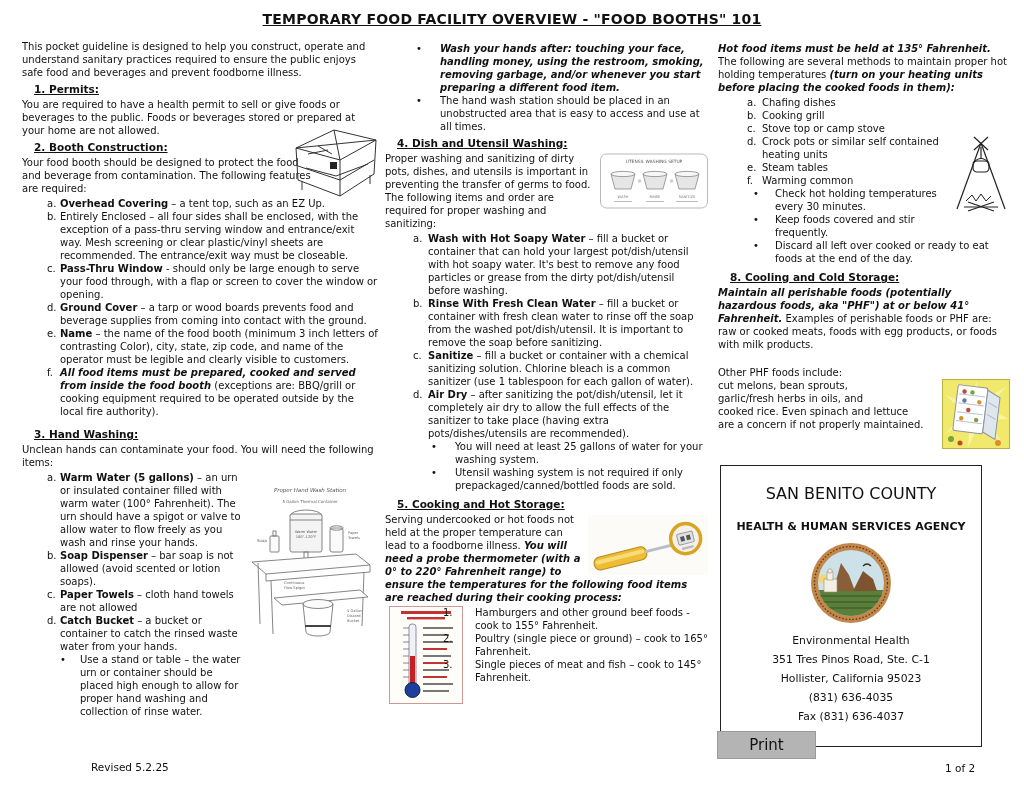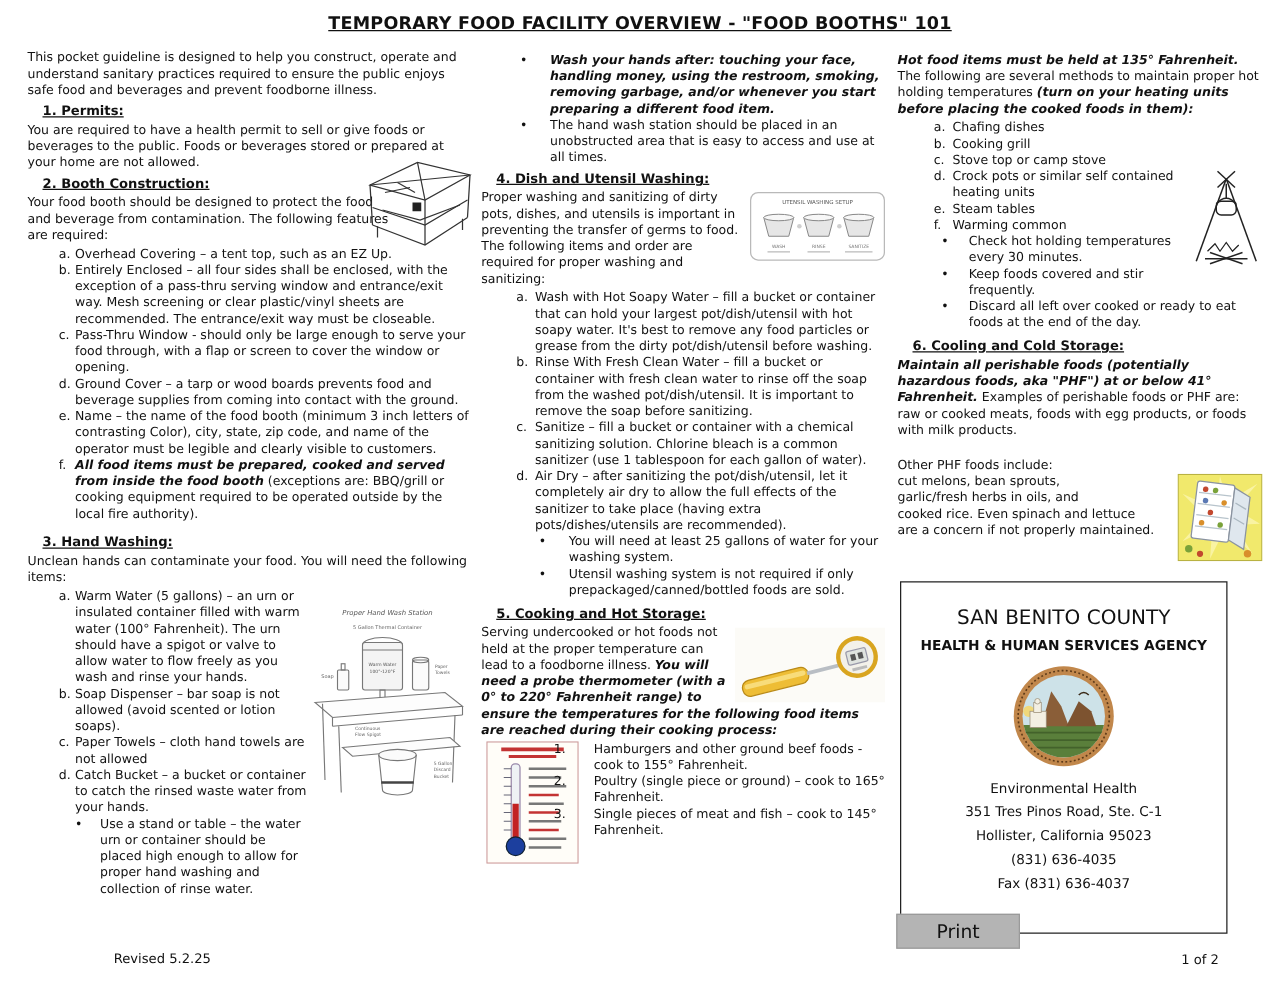--- a/index.html
+++ b/index.html
@@ -12,21 +12,21 @@
   .title{position:absolute;top:11px;left:0;width:100%;text-align:center;
     font-size:14px;font-weight:bold;line-height:17px;}
   .title span{text-decoration:underline;letter-spacing:.2px;}
   .col{position:absolute;}
   #col-left{left:22px;top:40px;width:356px;}
   #col-mid{left:385px;top:42px;width:323px;}
   #col-right{left:718px;top:42px;width:292px;}
   p,.h,.li,.sub{margin:0;}
   p{margin-bottom:2px;}
   .h{font-weight:bold;text-decoration:underline;font-size:10.5px;margin:4px 12px 2px;}
-  .b{font-weight:normal;margin-top:40px;}
+  .b{font-weight:bold;margin-top:40px;}
   .bi{font-weight:bold;font-style:italic;}
   .m{display:inline-block;}
   .li{padding-left:38px;text-indent:-13px;}
   .li .m{width:13px;text-indent:0;}
   #col-mid .li{padding-left:43px;text-indent:-15px;}
   #col-mid .li .m{width:15px;}
   #col-right .li{padding-left:44px;text-indent:-15px;}
   #col-right .li .m{width:15px;}
   .bullet{padding-left:55px;text-indent:-12px;}
   .bullet .m{width:12px;}
@@ -43,21 +43,21 @@
   .prelines{white-space:pre-line;}
   .float-r{float:right;}
   .float-l{float:left;}
   .abs{position:absolute;}
   svg{display:block;}
   .float-r svg,.float-l svg{display:block;}
   
   #agency-box{position:absolute;left:720px;top:465px;width:262px;height:282px;
     border:1.6px solid #222;background:#fff;text-align:center;box-sizing:border-box;padding-top:20px;}
   #agency-name{font-weight:normal;font-size:16px;line-height:16px;}
-  #agency-subname{font-weight:bold;font-size:11px;line-height:14px;margin-top:8px;}
+  #agency-subname{font-weight:bold;font-size:11px;line-height:14px;margin-top:18px;}
   #agency-seal{margin:7px auto 6px;}
   .agency-line{font-size:10.8px;line-height:19px;}
   
   #print-button{position:absolute;left:717px;top:731px;width:97px;height:26px;
     background:#b4b4b4;border:1px solid #9a9a9a;display:flex;align-items:center;justify-content:center;
     font-weight:normal;font-size:15px;cursor:pointer;}
   #page-indicator{position:absolute;left:901px;top:762px;font-size:10.5px;margin-left:44px;}
   #revised{position:absolute;left:91px;top:761px;font-size:10.5px;}
   .svgtext{font-family:"DejaVu Sans","Liberation Sans",sans-serif;}
 </style>
@@ -278,21 +278,21 @@
         </svg>
       </span>
       <span class="m">d.</span><span>Crock pots or similar self contained heating units</span>
     </div>
     <div class="li"><span class="m">e.</span><span>Steam tables</span></div>
     <div class="li"><span class="m">f.</span><span>Warming common</span></div>
     <div class="sub"><span class="m">•</span><span>Check hot holding temperatures every 30 minutes.</span></div>
     <div class="sub"><span class="m">•</span><span>Keep foods covered and stir frequently.</span></div>
     <div class="sub"><span class="m">•</span><span>Discard all left over cooked or ready to eat foods at the end of the day.</span></div>
 
-    <div class="h" style="margin-top:6px;">6. Cooling and Cold Storage:</div>
+    <div class="h" style="margin-top:6px;">8. Cooling and Cold Storage:</div>
     <p><span class="bi">Maintain all perishable foods (potentially hazardous foods, aka "PHF") at or below 41° Fahrenheit.</span><span> Examples of perishable foods or PHF are: raw or cooked meats, foods with egg products, or foods with milk products.</span></p>
     <div class="prelines">
       <span class="float-r" style="margin:0 0 2px 6px;">
         <svg width="68" height="70" viewBox="0 0 68 70">
           <rect x="0.5" y="0.5" width="67" height="69" fill="#f1e96c" stroke="#b9b242"></rect>
           <polygon points="34,2 40,22 64,8 46,28 66,40 46,41 60,64 38,44 26,68 28,42 4,54 22,34 4,16 26,26 14,4 31,24" fill="#f9f3a2"></polygon>
           <g transform="rotate(7 34 34)">
             <rect x="13" y="8" width="30" height="46" rx="2" fill="#ffffff" stroke="#8a93a0"></rect>
             <g stroke="#b8c4cc" stroke-width="1">
               <line x1="15" y1="17" x2="41" y2="17"></line>

